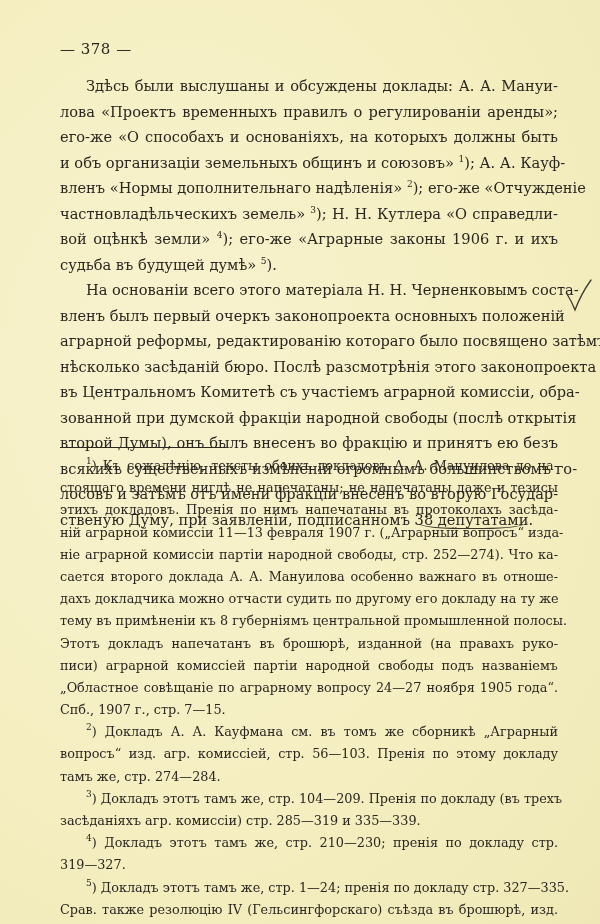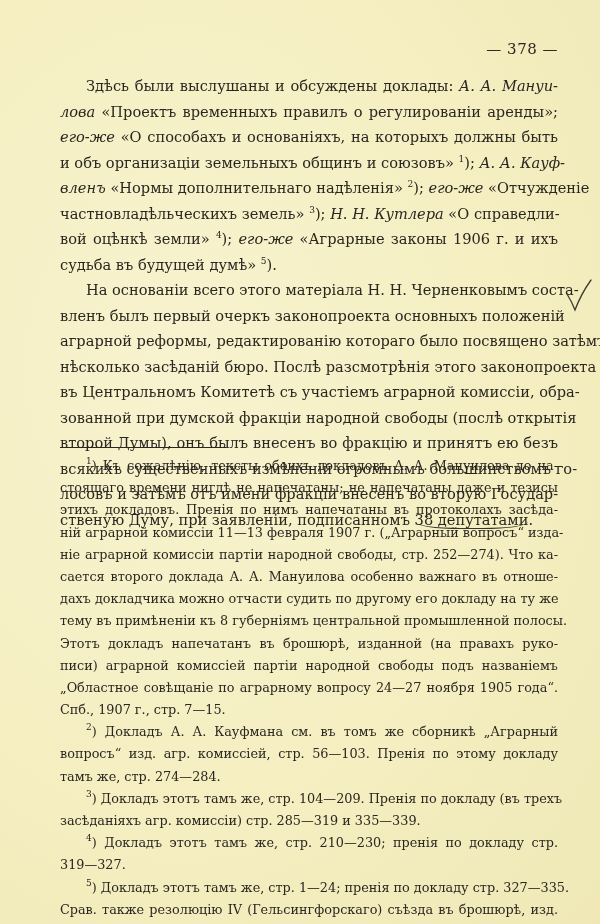--- a/index.html
+++ b/index.html
@@ -7,27 +7,27 @@
     width: 600px; height: 924px; overflow: hidden;
     background: #f6f0c4;
     background-image: radial-gradient(ellipse at 30% 40%, #f8f3cf 0%, #f4eec0 60%, #efe8b6 100%);
     font-family: "DejaVu Serif", "Liberation Serif", serif;
     color: #2a2620;
     position: relative;
   }
   .page { position: absolute; left: 60px; top: 0; width: 498px; }
   .page-number {
     position: absolute; top: 40px; left: 0; width: 498px;
-    text-align: right; font-size: 15px; letter-spacing: 0.5px;
+    text-align: left; font-size: 15px; letter-spacing: 0.5px;
   }
   .main { position: absolute; top: 73px; left: 0; width: 498px; font-size: 14.6px; line-height: 25.5px; }
   .line { display: block; white-space: nowrap; text-align: justify; text-align-last: justify; height: 25.5px; }
   .line.last { text-align-last: left; }
   .indent { padding-left: 26px; }
-  .it { font-style: italic; }
+  .it { }
   sup { font-size: 9px; line-height: 0; vertical-align: 6px; }
   .rule { position: absolute; left: 0; top: 447px; width: 166px; height: 1px; background: #2a2620; }
   .notes { position: absolute; top: 455px; left: 0; width: 498px; font-size: 12.8px; line-height: 22.2px; }
   .notes .line { height: 22.2px; }
   .underlined { border-bottom: 1.5px solid #3a3428; border-radius: 0 0 40% 40%; padding-bottom: 0; }
   .checkmark {
     position: absolute; left: 565px; top: 276px; width: 28px; height: 40px;
   }
 </style>
 </head>

